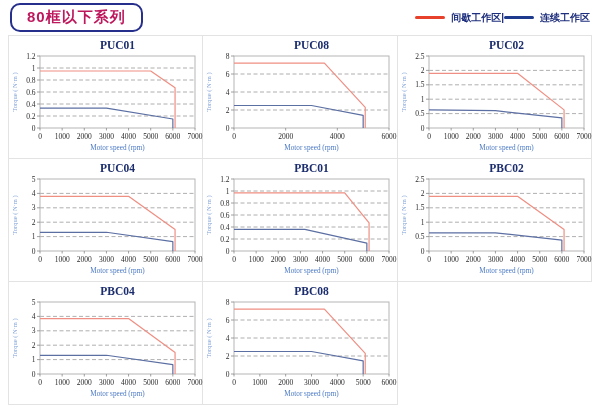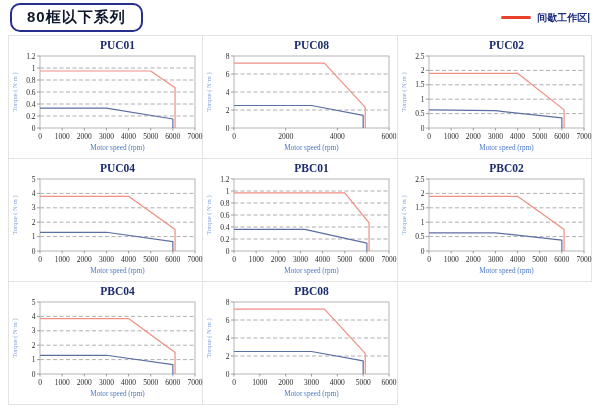--- a/index.html
+++ b/index.html
@@ -9,21 +9,21 @@
     font-family:"Liberation Sans",sans-serif;
     overflow:hidden;
     position:relative;
   }
   .header{
     display:flex;align-items:center;justify-content:space-between;
     padding:6px 10px 3px 10px;height:32px;box-sizing:border-box;
   }
   .title-box{
     border:2px solid #262f8c;border-radius:10px;
-    padding:3px 15px;color:#0f172a;font-weight:bold;
+    padding:3px 15px;color:#be185d;font-weight:bold;
     font-size:15px;letter-spacing:1px;background:#fff;
   }
   .legend{display:flex;align-items:center;}
   .legend-item{display:flex;align-items:center;gap:6px;}
   .legend-swatch{width:30px;height:3px;border-radius:2px;display:inline-block;}
   .legend-label{font-size:10px;font-weight:bold;color:#1e2f7d;}
   .legend-sep{font-size:10px;color:#1e2f7d;font-weight:bold;}
   table.grid{border-collapse:collapse;table-layout:fixed;width:584px;margin:3px 8px 0 8px;}
   td.cell{border:1px solid #e3e3e3;padding:0;height:122px;vertical-align:top;background:#fff;}
   td.empty{border:none;}
@@ -35,20 +35,24 @@
 <div class="header">
   <div class="title-box">
     <span>80框以下系列</span>
   </div>
   <div class="legend">
     <div class="legend-item">
       <span class="legend-swatch" style="background: rgb(232, 65, 43);"></span>
       <span class="legend-label">间歇工作区</span>
     </div>
     <span class="legend-sep">|</span>
+    <div class="legend-item">
+      <span class="legend-swatch" style="background: rgb(30, 58, 140);"></span>
+      <span class="legend-label">连续工作区</span>
+    </div>
   </div>
 </div>
 
 <table class="grid">
   <tbody>
     <tr>
       <td class="cell">
           <svg width="194" height="122" viewBox="0 0 194 122">
             <text x="108.5" y="13" text-anchor="middle" font-family="&quot;Liberation Serif&quot;, serif" font-size="11.5" font-weight="bold" fill="#1c2d6e">PUC01</text>
             <line x1="31" x2="186" y1="80" y2="80" stroke="#9a9a9a" stroke-width="0.8" stroke-dasharray="4 2.5"></line>

